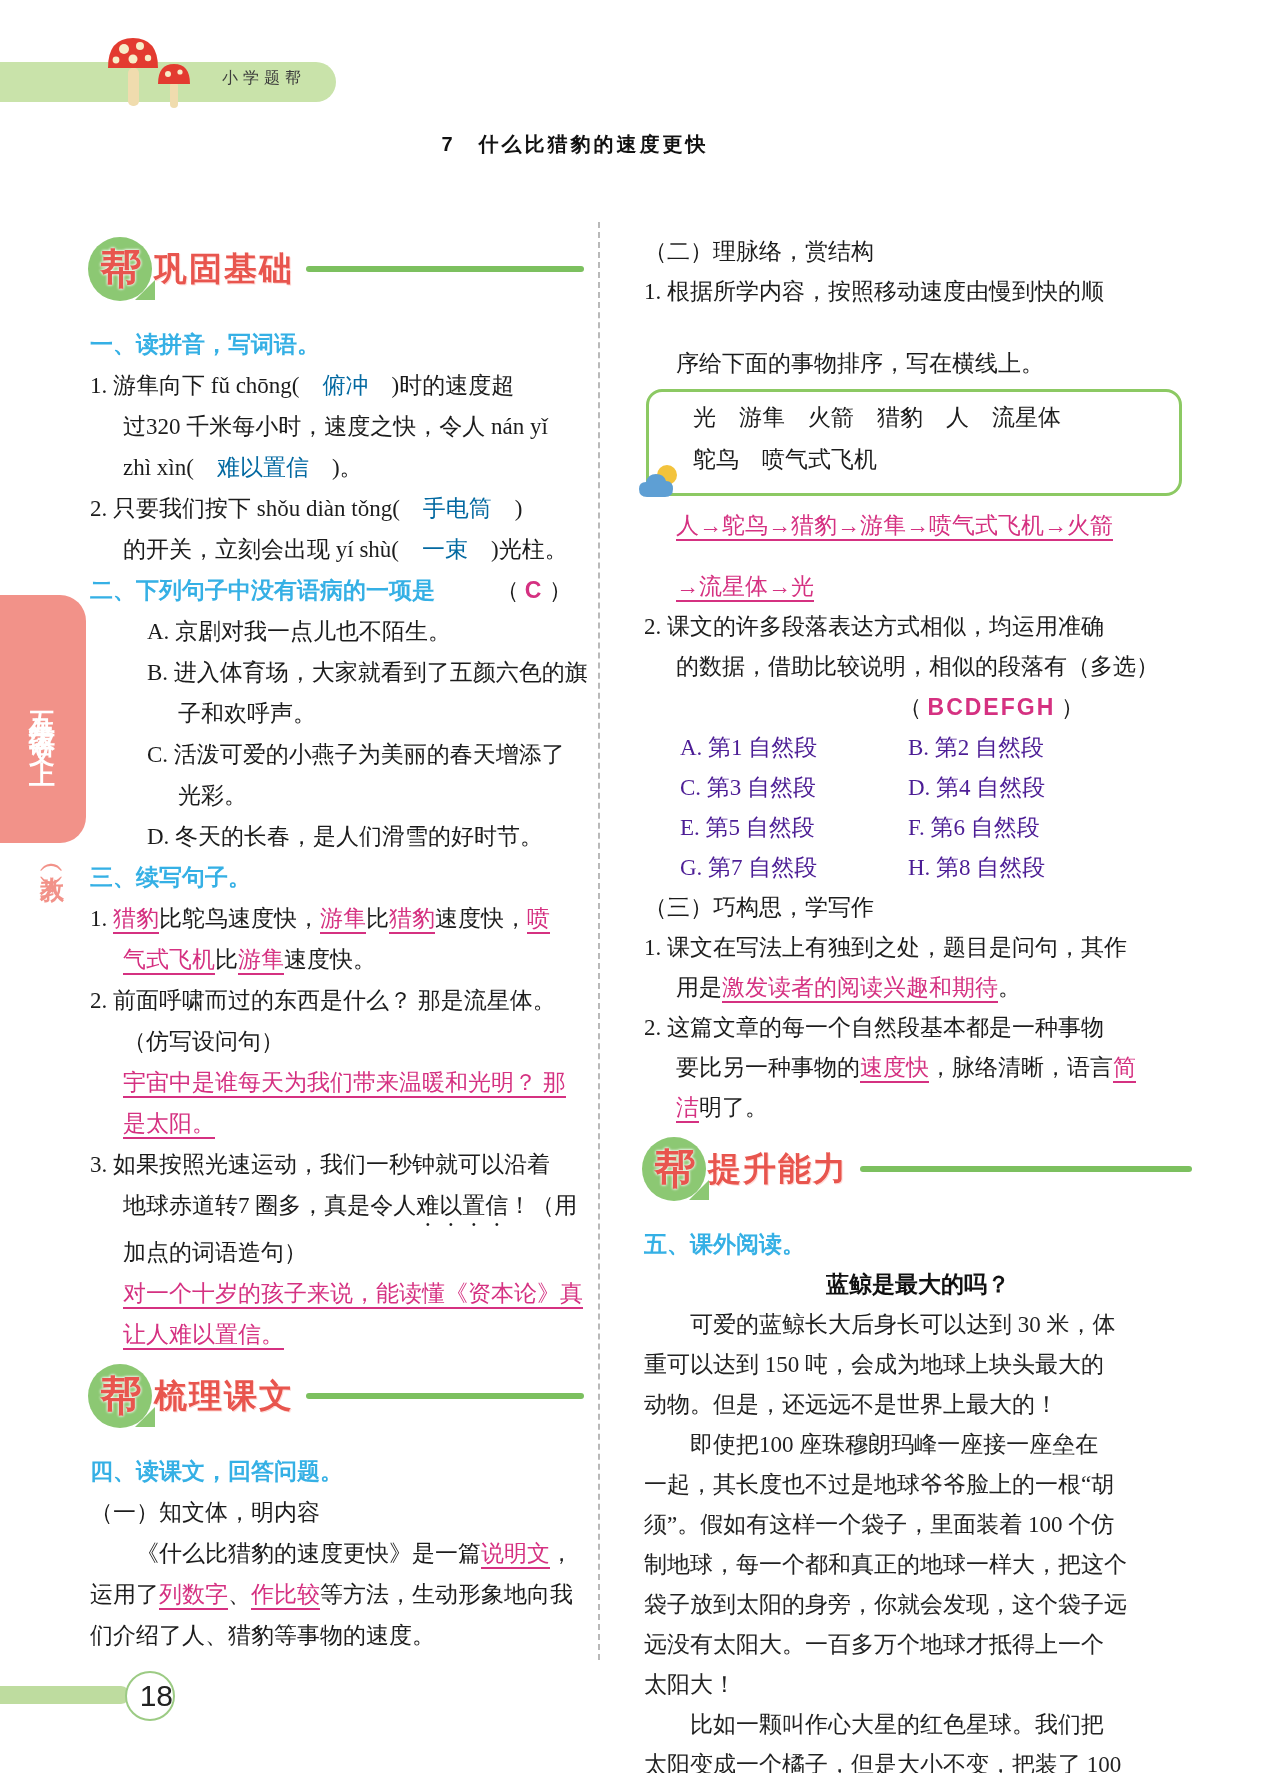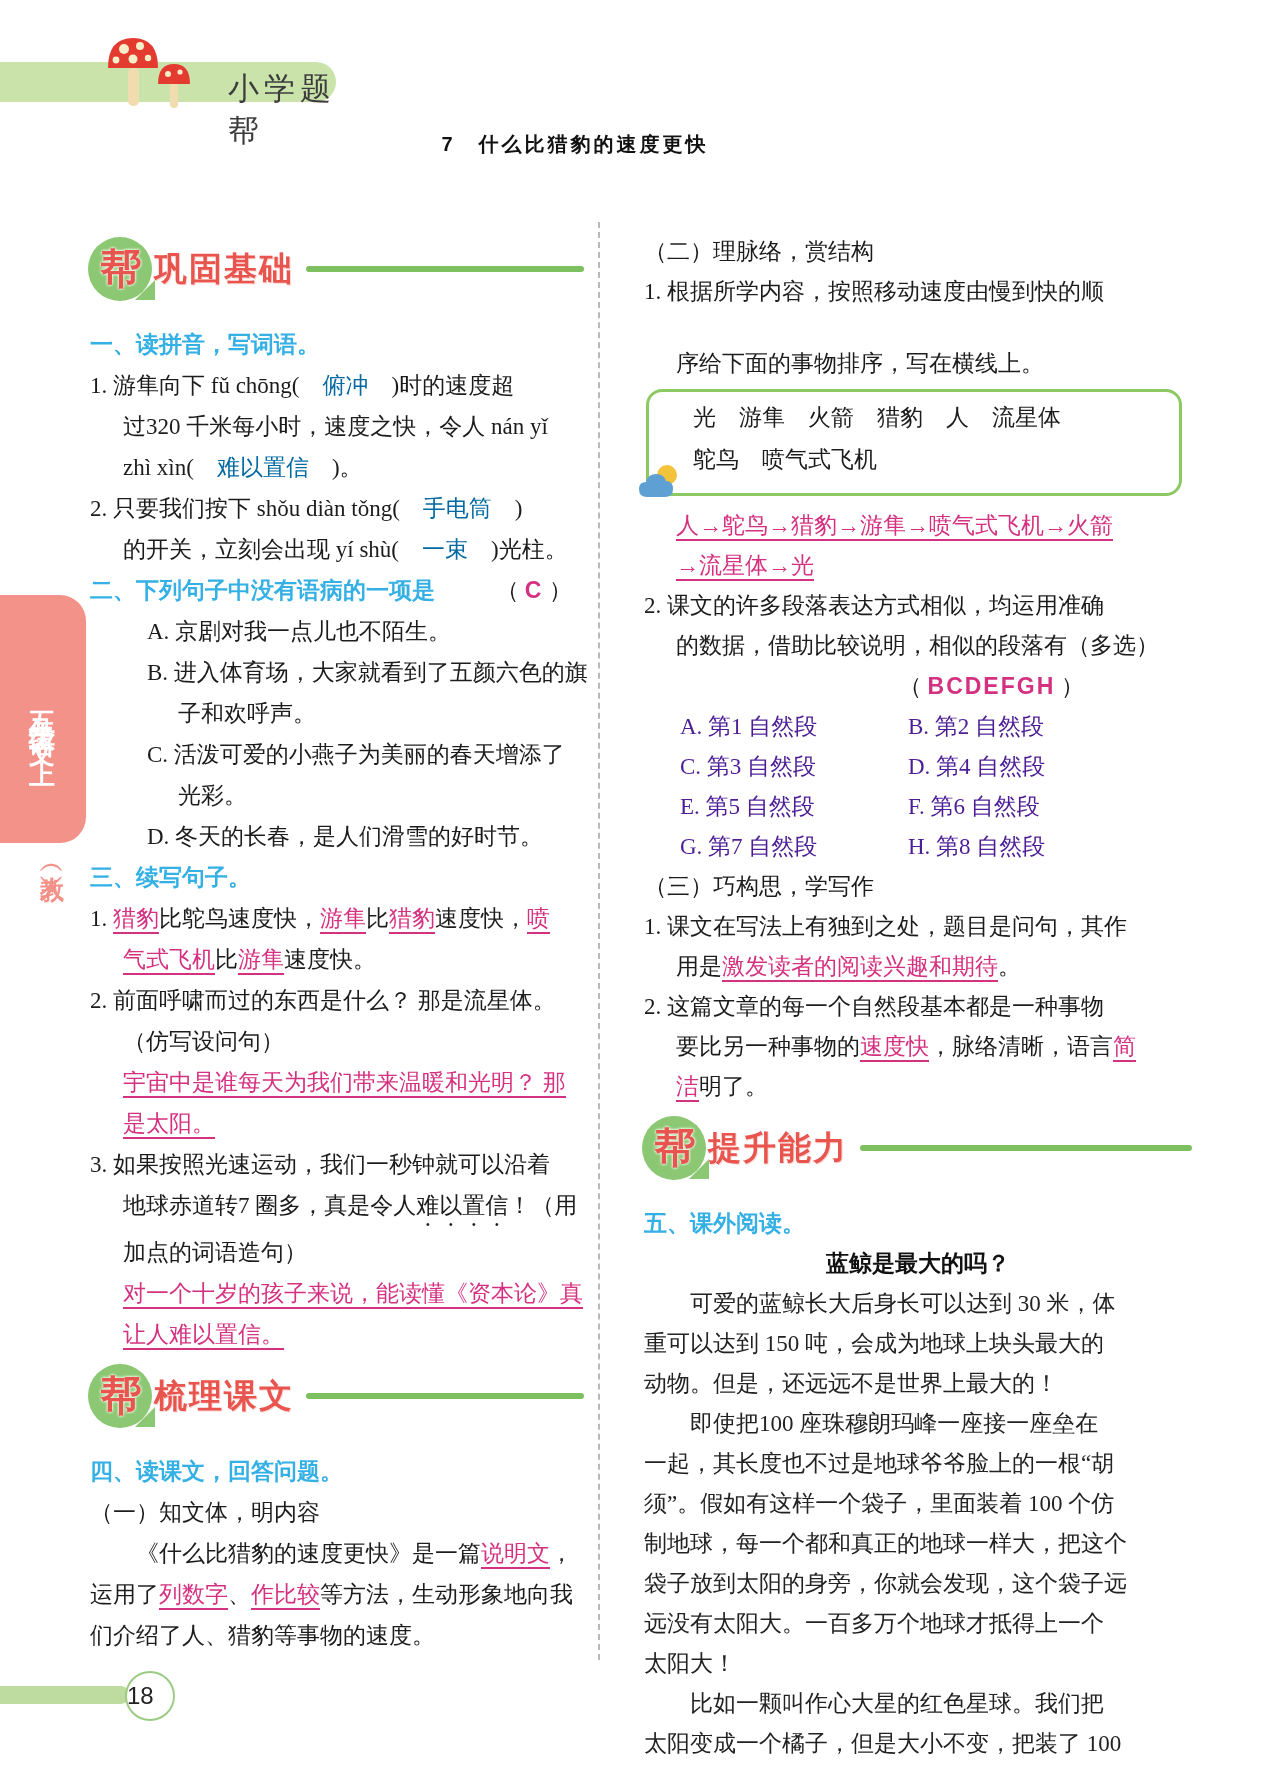--- a/index.html
+++ b/index.html
@@ -2,21 +2,21 @@
 <html><head>
 <meta charset="utf-8">
 <style>
   html,body { margin:0; padding:0; background:#ffffff; }
   .page { position:relative; width:1277px; height:1773px; background:#ffffff; overflow:hidden;
           font-family:"Liberation Serif","DejaVu Serif",serif; }
 
   
   .brand-banner { position:absolute; left:0; top:62px; width:336px; height:40px;
                   background:#c9e3aa; border-radius:0 20px 20px 0; }
-  .brand-label { position:absolute; left:228px; top:6px; font-size:31px; color:#3c3c3c;
+  .brand-label { position:absolute; left:222px; top:6px; font-size:16px; color:#3c3c3c;
                  font-family:"Liberation Sans","DejaVu Sans",sans-serif; letter-spacing:5px; }
   .mushrooms { position:absolute; left:100px; top:-28px; }
 
   
   .page-title { position:absolute; left:0; top:131px; width:1150px; text-align:center;
                 font-size:20px; font-weight:bold; color:#111; letter-spacing:3px;
                 font-family:"Liberation Sans","DejaVu Sans",sans-serif; }
 
   
   .side-tab { position:absolute; left:0; top:595px; width:86px; height:248px;
@@ -26,22 +26,22 @@
                     letter-spacing:7px; font-family:"Liberation Sans","DejaVu Sans",sans-serif; }
   .side-edition { position:absolute; left:36px; top:856px; writing-mode:vertical-rl;
                   color:#f29289; font-size:24px; font-weight:bold; letter-spacing:2px;
                   font-family:"Liberation Sans","DejaVu Sans",sans-serif; }
 
   
   .footer-bar { position:absolute; left:0; top:1686px; width:130px; height:18px;
                 background:#bedc9f; border-radius:0 9px 9px 0; }
   .page-num { position:absolute; left:125px; top:1671px; width:46px; height:46px;
               background:#ffffff; border:2px solid #9ccb84; border-radius:50%;
-              display:flex; align-items:center; justify-content:flex-start;
-              font-size:24px; color:#222; font-family:"Liberation Sans","DejaVu Sans",sans-serif; }
+              display:flex; align-items:center; justify-content:flex-end;
+              font-size:30px; color:#222; font-family:"Liberation Sans","DejaVu Sans",sans-serif; }
 
   
   .divider { position:absolute; left:598px; top:222px; height:1438px; border-left:2px dashed #b9b9b9; }
   .col { position:absolute; top:228px; }
   .col-left  { left:90px;  width:494px; }
   .col-right { left:644px; width:548px; top:232px; }
 
   .ln { line-height:41px; min-height:41px; font-size:23px; white-space:nowrap; color:#1c1c1c; }
   .col-right .ln { line-height:40px; min-height:40px; }
 
@@ -175,21 +175,21 @@
       <div class="ln" style="padding-left: 32px; margin-top: 32px;"><span class="sg-b">序给下面的事物排序，写在横线上。</span></div>
       <div class="word-box">
         <div class="box-line">光　游隼　火箭　猎豹　人　流星体</div>
         <div class="box-line">鸵鸟　喷气式飞机</div>
         <span class="cloud-icon"><svg width="54" height="40" viewBox="0 0 54 40">
             <circle cx="30" cy="14" r="10" fill="#f3c33c"></circle>
             <path d="M10 36 Q2 36 2 28 Q2 21 9 21 Q11 13 19 13 Q27 13 29 20 Q36 20 36 28 Q36 36 28 36 Z" fill="#5e9fd4"></path>
           </svg></span>
       </div>
       <div class="ln" style="padding-left: 32px;"><span class="sg-u">人→鸵鸟→猎豹→游隼→喷气式飞机→火箭</span></div>
-      <div class="ln" style="padding-left: 32px;"><span class="sg-u">→流星体→光</span></div>
+      <div class="ln" style="padding-left: 32px; margin-top: 21px;"><span class="sg-u">→流星体→光</span></div>
       <div class="ln"><span class="sg-b">2. 课文的许多段落表达方式相似，均运用准确</span></div>
       <div class="ln" style="padding-left: 32px;"><span class="sg-b">的数据，借助比较说明，相似的段落有（多选）</span></div>
       <div class="ln ans-right"><span class="sg-b">（ </span><span class="sg-p">BCDEFGH</span><span class="sg-b"> ）</span></div>
       <div class="opts">
         <div class="opt">A. 第1 自然段</div>
         <div class="opt">B. 第2 自然段</div>
         <div class="opt">C. 第3 自然段</div>
         <div class="opt">D. 第4 自然段</div>
         <div class="opt">E. 第5 自然段</div>
         <div class="opt">F. 第6 自然段</div>

